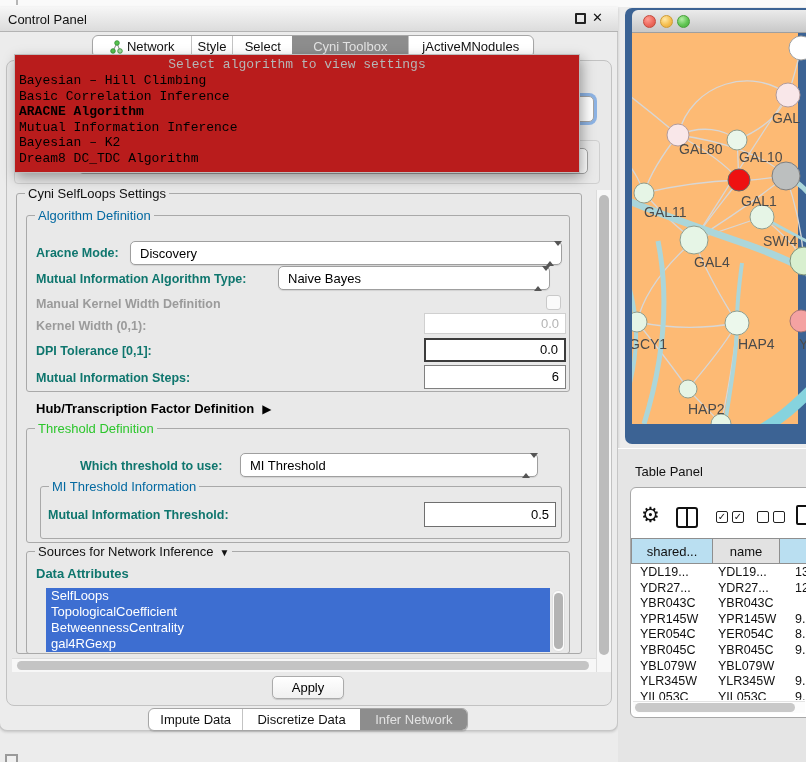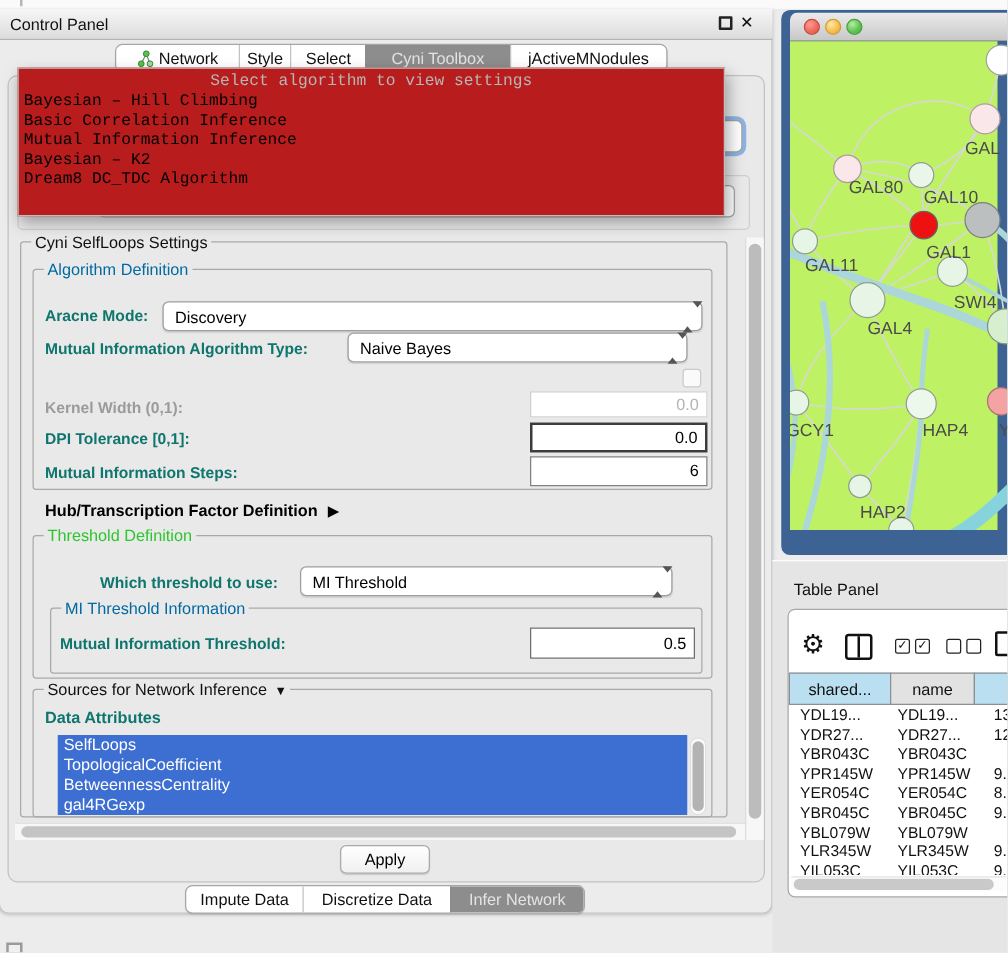--- a/index.html
+++ b/index.html
@@ -97,21 +97,21 @@
 
   #mini-icon { left:5px; top:754px; width:13px; height:10px; border:2px solid #9a9a9a; background:#f0f0f0; }
 
   
   #net-window { left:625px; top:8px; width:181px; height:436px; background:#3c6394; border-radius:7px 0 0 7px; }
   #net-titlebar { left:632px; top:10px; width:174px; height:23px; background:linear-gradient(#ebebeb,#c8c8c8); border-bottom:1px solid #9f9f9f; border-radius:6px 0 0 0; }
   .tl { position:absolute; top:4.5px; width:13px; height:13px; border-radius:50%; }
   #tl-red { left:11px; background:radial-gradient(circle at 35% 30%,#ff9d93,#ee6a5f 55%,#d4523f); border:1px solid #c44a3c; }
   #tl-yellow { left:28px; background:radial-gradient(circle at 35% 30%,#ffe9a8,#f6bf50 55%,#e0a33a); border:1px solid #cf9c36; }
   #tl-green { left:45px; background:radial-gradient(circle at 35% 30%,#b4eda6,#62c654 55%,#47a83c); border:1px solid #47a03a; }
-  #net-canvas { left:632px; top:33px; width:166px; height:391px; background:#bef264; }
+  #net-canvas { left:632px; top:33px; width:166px; height:391px; background:#fdba74; }
   #net-svg { display:block; }
 
   
   #tp-region { left:618px; top:448px; width:188px; height:314px; background:#e5e5e5; border-top:1px solid #fdfdfd; }
   #tp-title { left:635px; top:464px; font-size:13px; color:#111; }
   #tp-window { left:630px; top:487px; width:177px; height:231px; background:#fff; border:1px solid #a8a8a8; border-radius:6px 0 0 6px; }
   #tb-gear { left:641px; top:503px; font-size:21px; color:#111; }
   #tb-split { left:676px; top:507px; width:22px; height:21px; border:2.5px solid #111; border-radius:3px; }
   #tb-split:after { content:""; position:absolute; left:7.5px; top:0; bottom:0; border-left:2.5px solid #111; }
   .cb { position:absolute; top:511px; width:12px; height:12px; border:1.5px solid #222; border-radius:2px; font-size:10px; line-height:10px; text-align:center; font-weight:bold; color:#111; background:#fff; }
@@ -168,20 +168,21 @@
 
   <div class="abs" id="ghost-group"></div>
   <div class="abs ghost-combo" id="ghost-combo1"></div>
   <div class="abs ghost-combo" id="ghost-combo2"></div>
 
   <div class="abs" id="algo-popup">
     <div class="popup-header">Select algorithm to view settings</div>
     <div id="algo-items">
         <div class="algo-item">Bayesian – Hill Climbing</div>
         <div class="algo-item">Basic Correlation Inference</div>
+        <div class="algo-item bold">ARACNE Algorithm</div>
         <div class="algo-item">Mutual Information Inference</div>
         <div class="algo-item">Bayesian – K2</div>
         <div class="algo-item">Dream8 DC_TDC Algorithm</div>
       </div>
   </div>
 
   <div class="fieldset" style="left:16px; top:193px; width:566px; height:461px;">
     <span class="legend">Cyni SelfLoops Settings</span>
   </div>
 
@@ -194,20 +195,21 @@
     <span class="val">Discovery</span>
     <span class="stepper"><span class="stp-up"></span><span class="stp-dn"></span></span>
   </div>
 
   <div class="flabel" style="left:36px; top:272px;">Mutual Information Algorithm Type:</div>
   <div class="combo" style="left:278px; top:266px; width:272px; height:24px;">
     <span class="val">Naive Bayes</span>
     <span class="stepper"><span class="stp-up"></span><span class="stp-dn"></span></span>
   </div>
 
+  <div class="flabel disabled" style="left:36px; top:297px;">Manual Kernel Width Definition</div>
   <div class="checkbox" style="left:546px; top:295px;"></div>
 
   <div class="flabel disabled" style="left:36px; top:319px;">Kernel Width (0,1):</div>
   <div class="tfield" id="field-kernel" style="left:424px; top:313px; width:142px; height:21px; line-height:19px; border:1px solid #d0d0d0;">
     <span>0.0</span>
   </div>
 
   <div class="flabel" style="left:36px; top:344px;">DPI Tolerance [0,1]:</div>
   <div class="tfield" style="left:424px; top:338px; width:142px; height:24px; line-height:20px; border:2px solid #3c3c3c;">
     <span>0.0</span>

